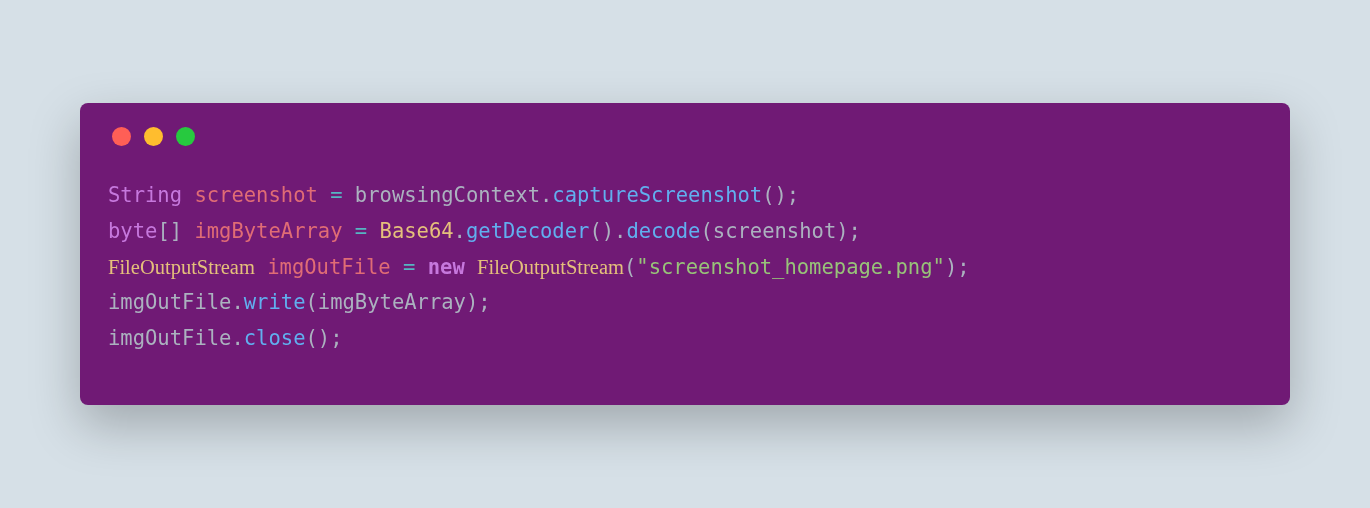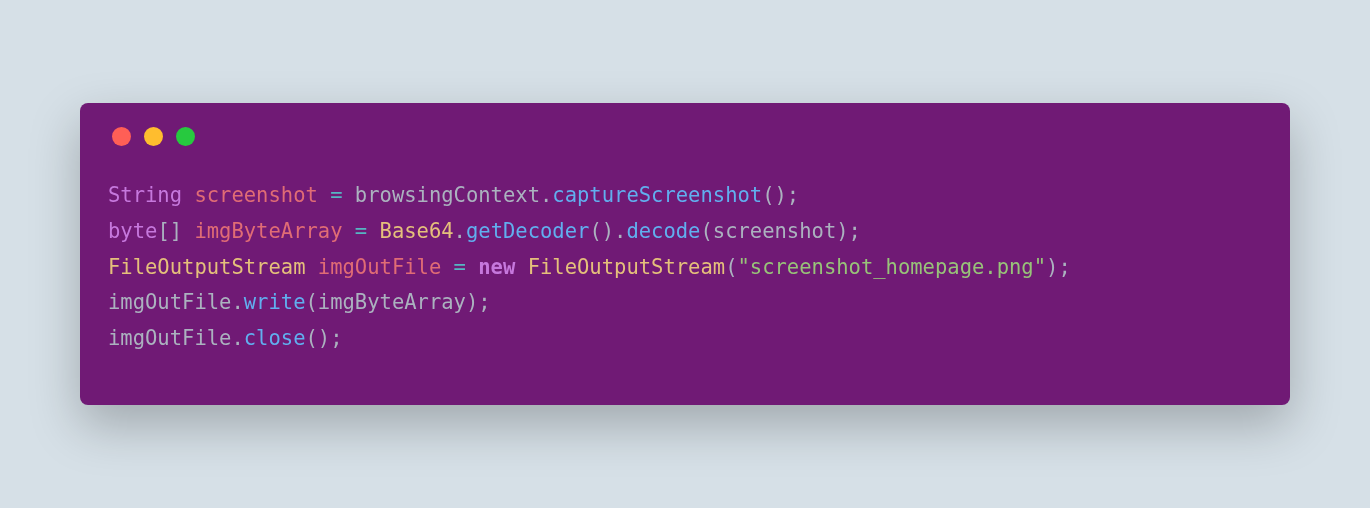--- a/index.html
+++ b/index.html
@@ -41,21 +41,21 @@
     font-weight: 500;
   }
   .tok-type   { color: #c678dd; }
   .tok-var    { color: #e06c75; }
   .tok-op     { color: #56b6c2; }
   .tok-ident  { color: #abb2bf; }
   .tok-punct  { color: #abb2bf; }
   .tok-method { color: #61afef; }
   .tok-obj    { color: #e5c07b; margin-top: 32px; }
   .tok-kw     { color: #c678dd; font-weight: bold; }
-  .tok-class  { color: #e5c07b; }
+  .tok-class  { color: #e5c07b; font-family: Liberation Serif, serif; }
   .tok-str    { color: #98c379; }
 </style>
 </head>
 <body>
 
 <div class="window">
   <div class="traffic-lights">
     <div class="dot red"></div>
     <div class="dot yellow"></div>
     <div class="dot green"></div>

